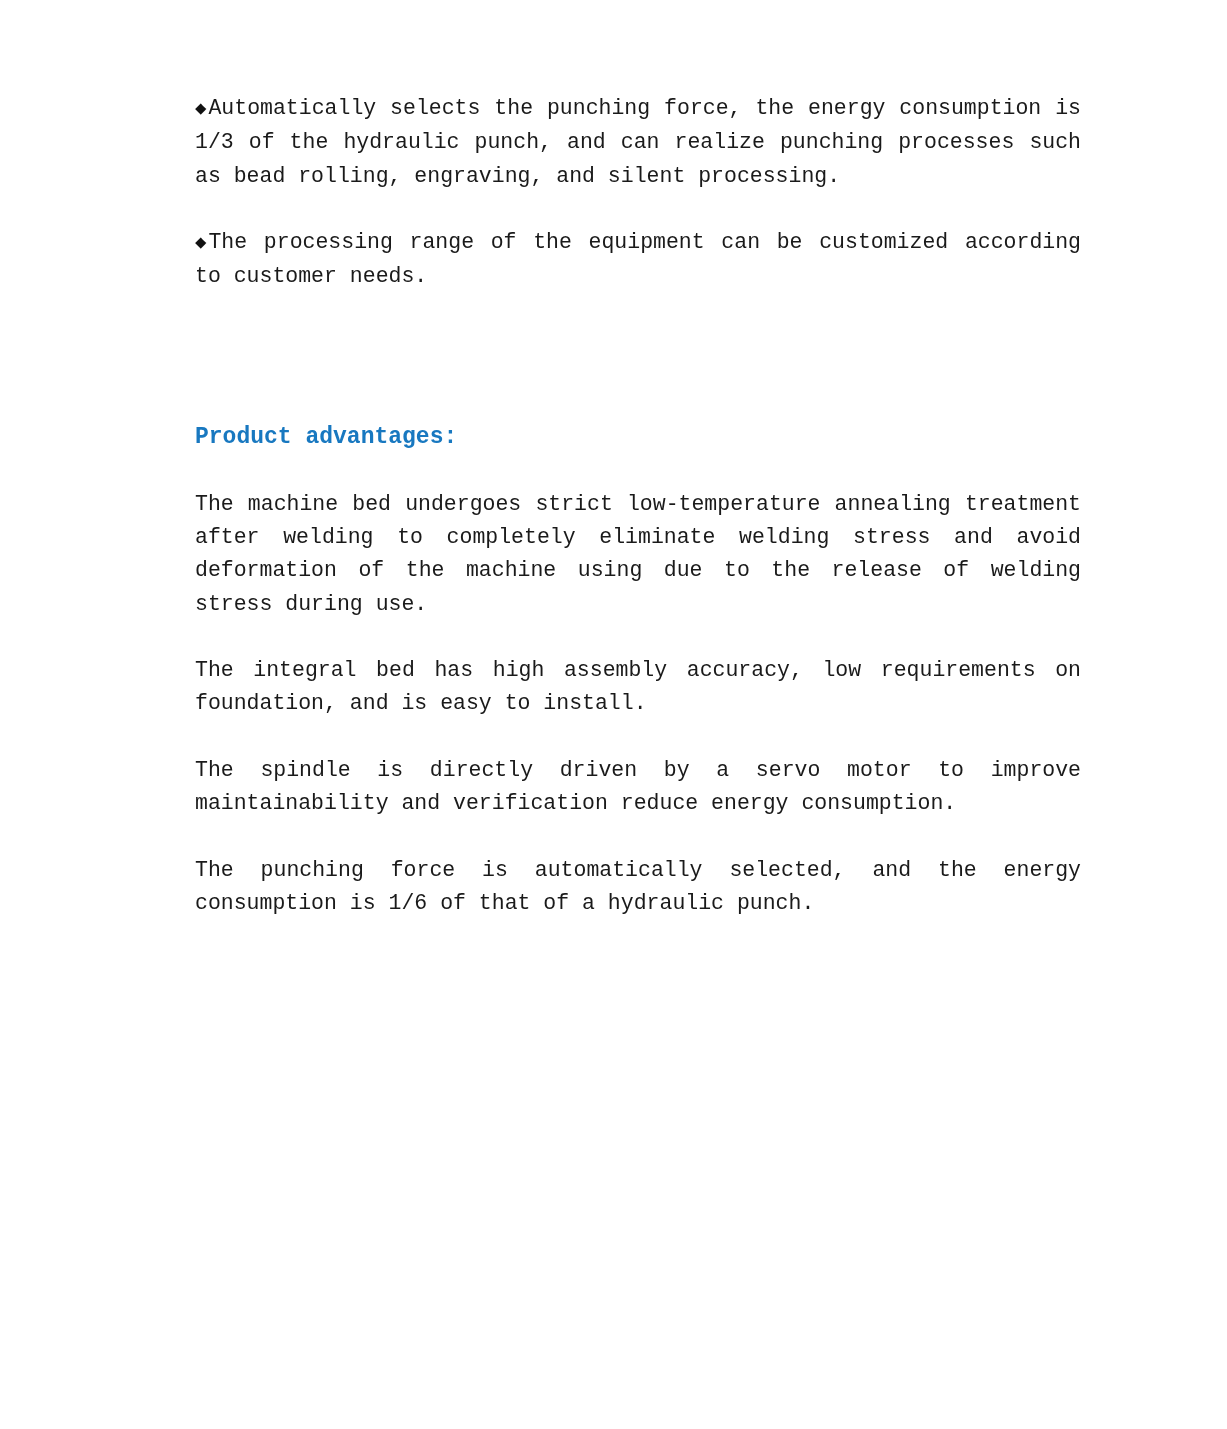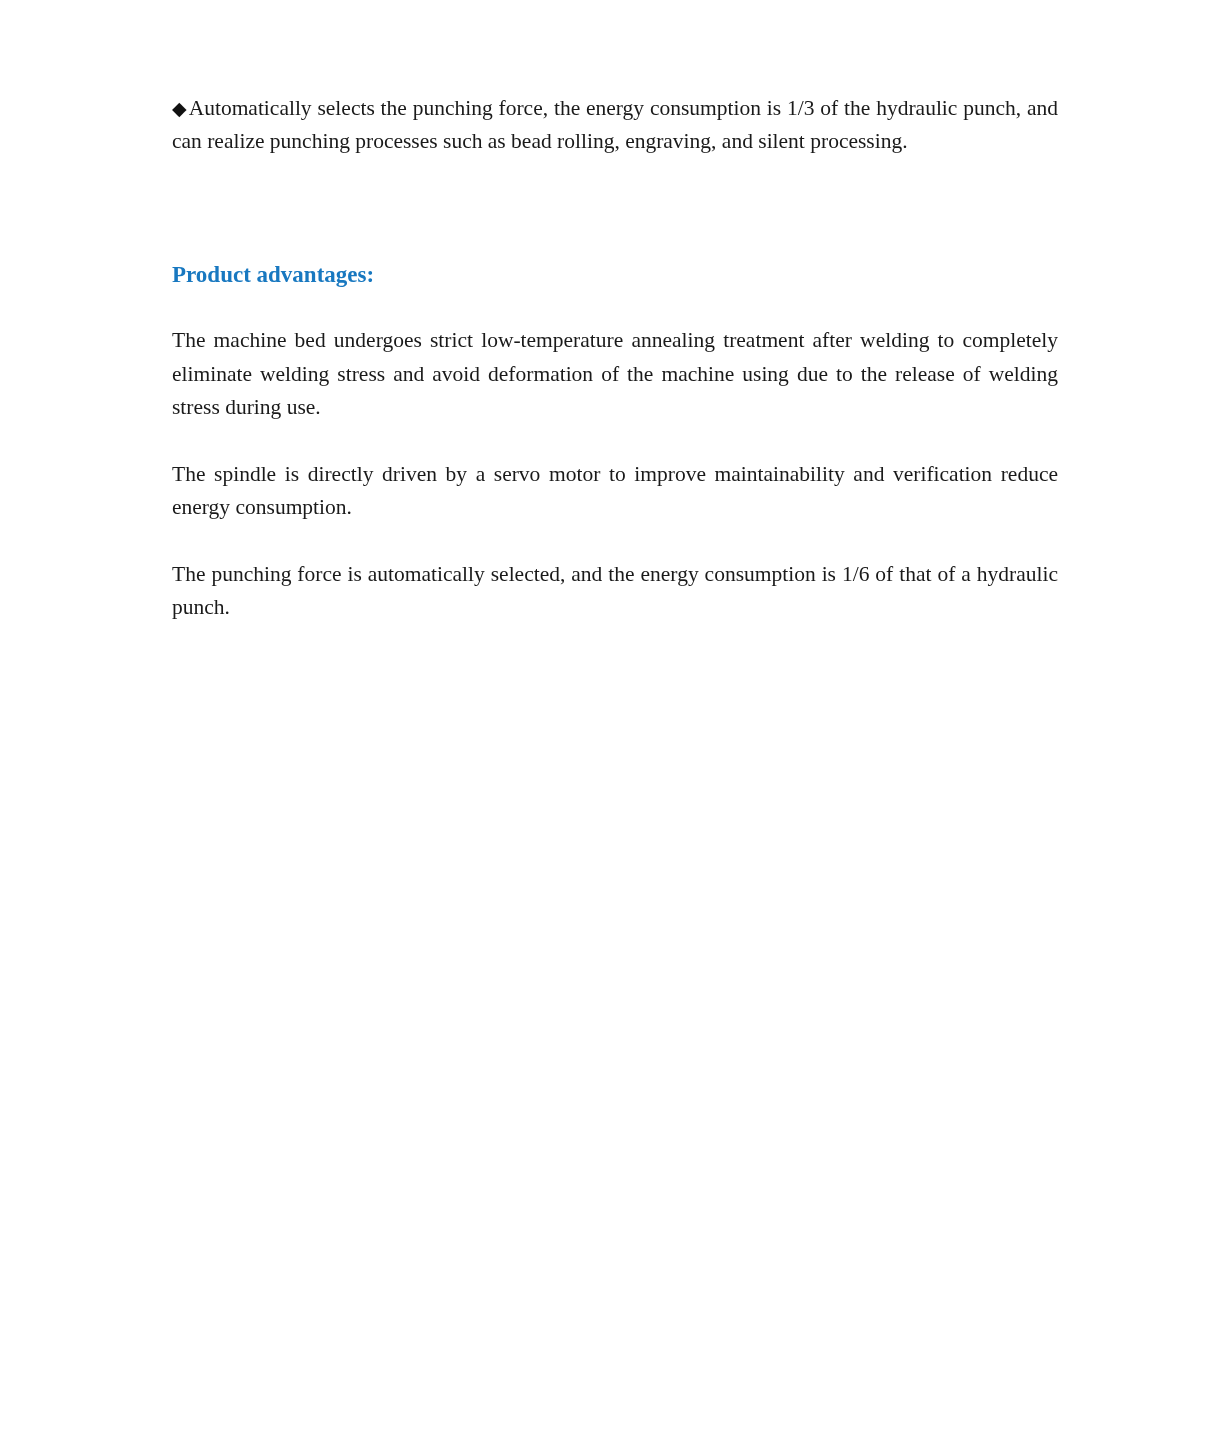--- a/index.html
+++ b/index.html
@@ -8,24 +8,24 @@
       background: #ffffff;
     }
     body {
       width: 1227px;
       height: 1429px;
       position: relative;
       overflow: hidden;
     }
     .page {
       position: absolute;
-      left: 172px;
+      left: 195px;
       top: 92px;
       width: 886px;
-      font-family: Liberation Serif, serif;
+      font-family: Liberation Mono, monospace;
       font-size: 21.5px;
       line-height: 33.3px;
       color: #1a1a1a;
     }
     .para {
       margin: 0 0 33.3px 0;
       text-align: justify;
     }
     .bullet-para {
       margin: 0 0 33.3px 0;
@@ -47,24 +47,26 @@
       color: #1878c0;
       line-height: 33.3px;
     }
   </style>
 </head>
 <body>
 
 <div class="page">
   <div>
     <p class="bullet-para"><span class="diamond">◆</span><span>Automatically selects the punching force, the energy consumption is 1/3 of the hydraulic punch, and can realize punching processes such as bead rolling, engraving, and silent processing.</span></p>
+    <p class="bullet-para"><span class="diamond">◆</span><span>The processing range of the equipment can be customized according to customer needs.</span></p>
   </div>
 
   <div class="spacer"></div>
 
-  <h2 class="heading" style="color: rgb(24, 120, 192);">Product advantages:</h2>
+  <h2 class="heading" style="color: rgb(24, 120, 192); margin-top: 28px;">Product advantages:</h2>
 
   <div>
     <p class="para">The machine bed undergoes strict low-temperature annealing treatment after welding to completely eliminate welding stress and avoid deformation of the machine using due to the release of welding stress during use.</p>
+    <p class="para">The integral bed has high assembly accuracy, low requirements on foundation, and is easy to install.</p>
     <p class="para">The spindle is directly driven by a servo motor to improve maintainability and verification reduce energy consumption.</p>
     <p class="para">The punching force is automatically selected, and the energy consumption is 1/6 of that of a hydraulic punch.</p>
   </div>
 </div>
 
 </body></html>

